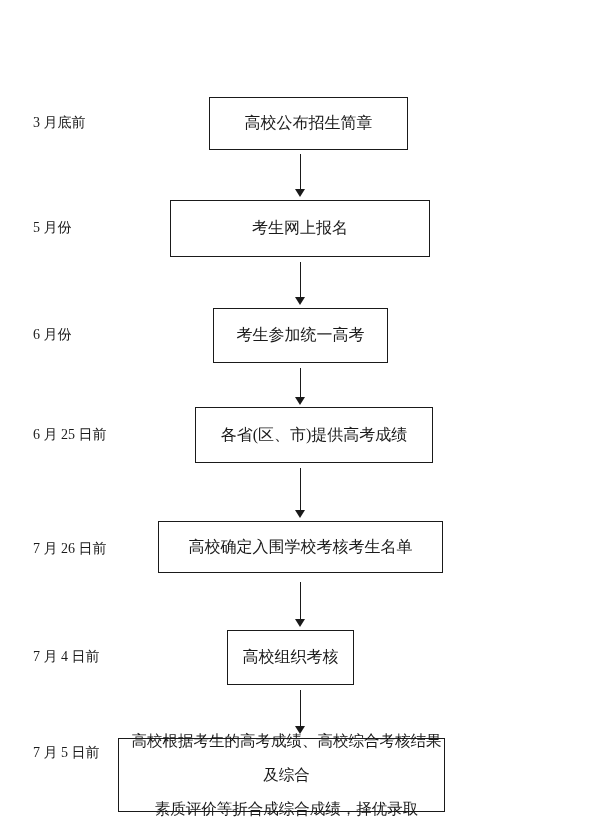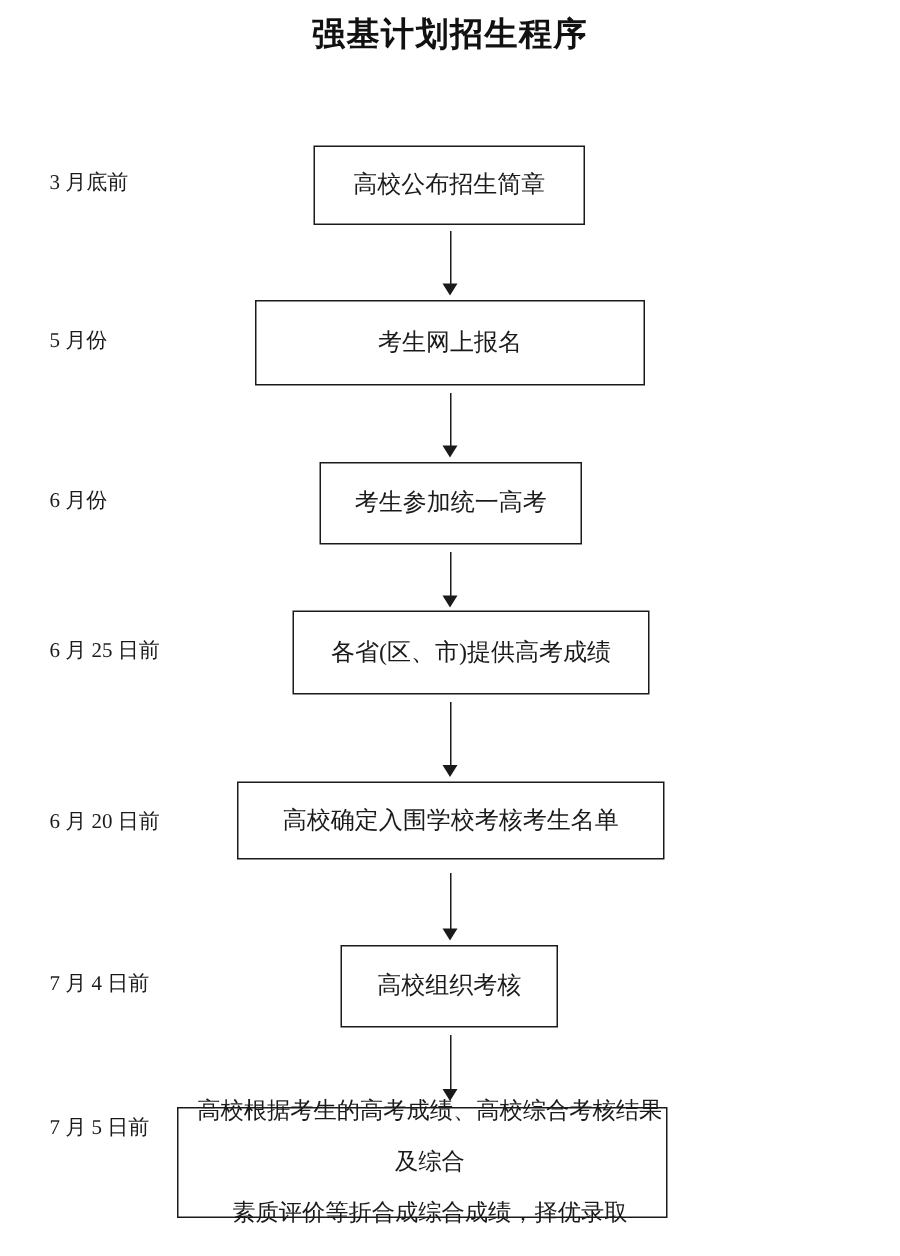--- a/index.html
+++ b/index.html
@@ -59,24 +59,23 @@
     border-left: 5.5px solid transparent;
     border-right: 5.5px solid transparent;
     border-top: 8px solid #1a1a1a;
   }
 </style>
 </head>
 <body>
 
 <div class="canvas">
 
-  <h1 class="title">强基计划招生程序</h1>
 
   <div class="date-label" style="top:115px;">3 月底前</div>
-  <div class="box" style="left:209px; top:97px; width:181px; height:53px;">高校公布招生简章</div>
+  <div class="box" style="left:209px; top:97px; width:199px; height:53px;">高校公布招生简章</div>
   <div class="arrow" style="left:295px; top:154px; height:43px;">
     <div class="stem"></div>
     <div class="head"></div>
   </div>
 
   <div class="date-label" style="top:220px;">5 月份</div>
   <div class="box" style="left:170px; top:200px; width:260px; height:57px;">考生网上报名</div>
   <div class="arrow" style="left:295px; top:262px; height:43px;">
     <div class="stem"></div>
     <div class="head"></div>
@@ -89,29 +88,29 @@
     <div class="head"></div>
   </div>
 
   <div class="date-label" style="top:427px;">6 月 25 日前</div>
   <div class="box" style="left:195px; top:407px; width:238px; height:56px;">各省(区、市)提供高考成绩</div>
   <div class="arrow" style="left:295px; top:468px; height:50px;">
     <div class="stem"></div>
     <div class="head"></div>
   </div>
 
-  <div class="date-label" style="top:541px;">6 月 20 日前</div>
+  <div class="date-label" style="top:541px;">7 月 26 日前</div>
   <div class="box" style="left:158px; top:521px; width:285px; height:52px;">高校确定入围学校考核考生名单</div>
   <div class="arrow" style="left:295px; top:582px; height:45px;">
     <div class="stem"></div>
     <div class="head"></div>
   </div>
 
   <div class="date-label" style="top:649px;">7 月 4 日前</div>
-  <div class="box" style="left:227px; top:630px; width:145px; height:55px;">高校组织考核</div>
+  <div class="box" style="left:227px; top:630px; width:127px; height:55px;">高校组织考核</div>
   <div class="arrow" style="left:295px; top:690px; height:44px;">
     <div class="stem"></div>
     <div class="head"></div>
   </div>
 
   <div class="date-label" style="top:745px;">7 月 5 日前</div>
   <div class="box box7" style="left:118px; top:738px; width:327px; height:74px;">
     <span class="line">高校根据考生的高考成绩、高校综合考核结果及综合</span>
     <span class="line">素质评价等折合成综合成绩，择优录取</span>
   </div>

